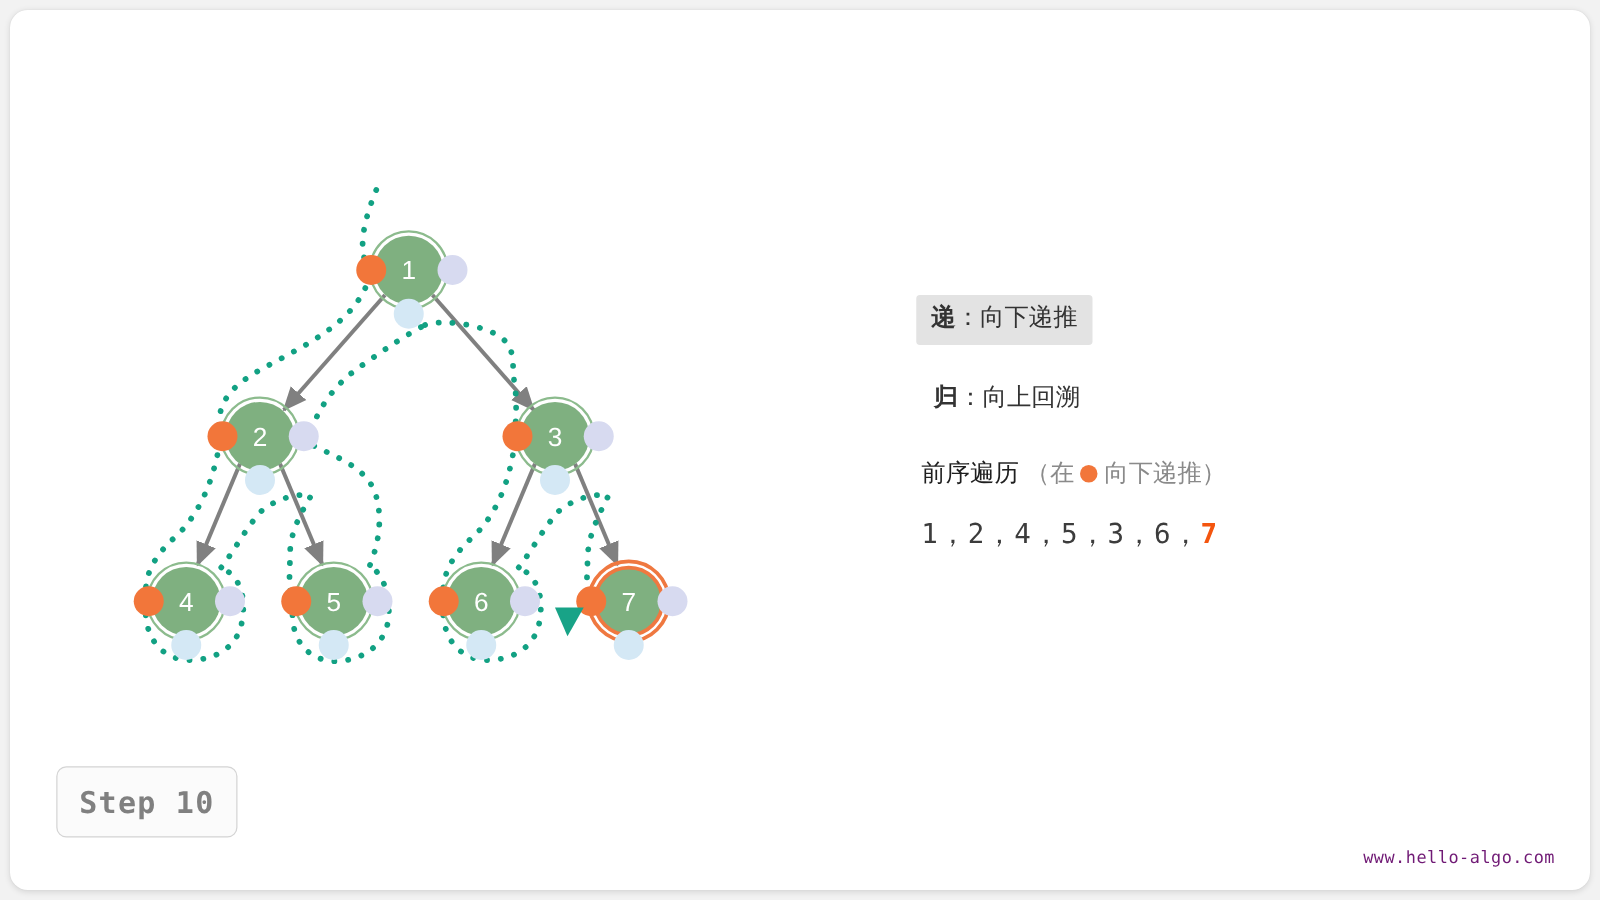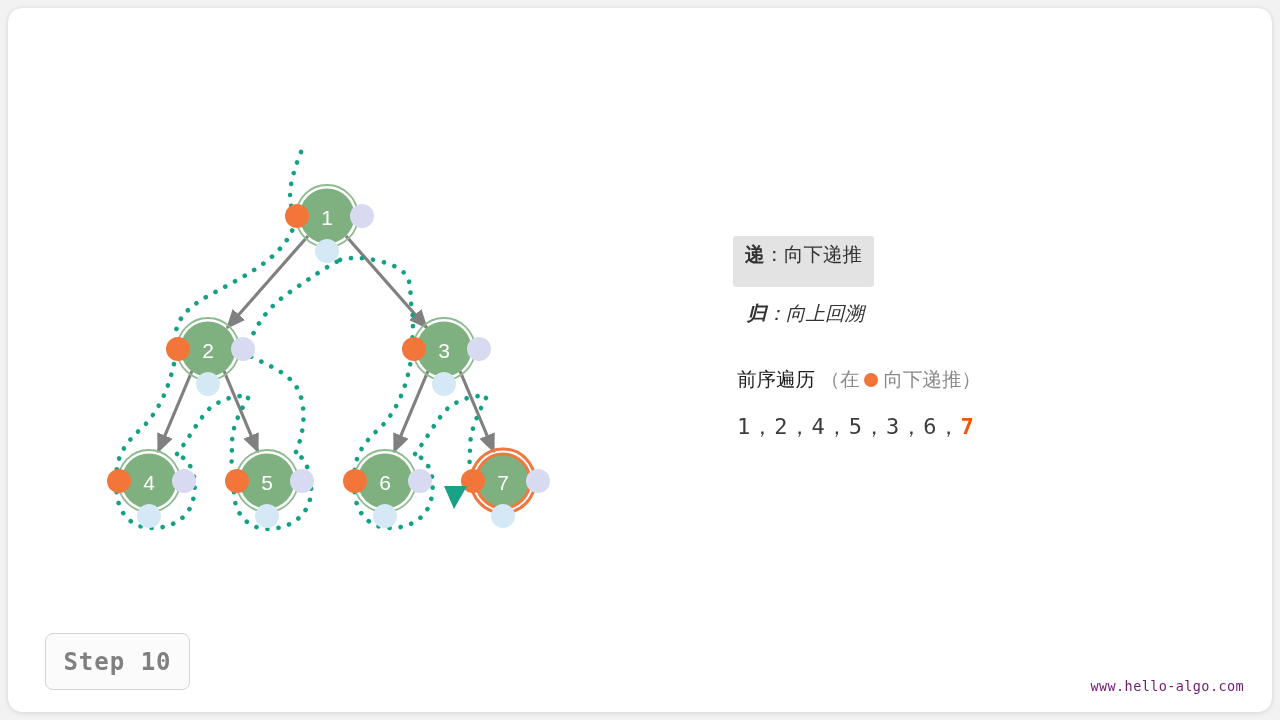--- a/index.html
+++ b/index.html
@@ -58,27 +58,26 @@
   .legend-line {
     font-size: 19.5px;
     color: #333333;
     line-height: 1;
     white-space: nowrap;
   }
   .legend-row-1 {
     display: inline-block;
     background: #e3e3e3;
     border-radius: 3px;
-    padding: 9px 12px 22px 12px;
+    padding: 9px 12px 11px 12px;
     margin-left: -2px;
   }
   .legend-row-2 {
     padding: 9px 12px 11px 12px;
-    margin-top: 8px;
-    font-style: italic;
+    margin-top: 24px;
   }
   .kw { font-weight: bold; }
 
   #traversal-block {
     position: absolute;
     left: 729px;
     top: 362px;
     width: 500px;
   }
   .trav-title {
@@ -108,21 +107,21 @@
   }
   .trav-seq .hl {
     color: #f4550e;
     font-weight: bold;
   }
 
   
   #step-badge {
     position: absolute;
     left: 37px;
-    top: 625px;
+    top: 605px;
     width: 143px;
     height: 55px;
     border: 1px solid #d4d4d4;
     border-radius: 8px;
     background: #fbfbfb;
     display: flex;
     align-items: center;
     justify-content: center;
     font-family: "DejaVu Sans Mono", "Liberation Mono", monospace;
     font-weight: bold;

